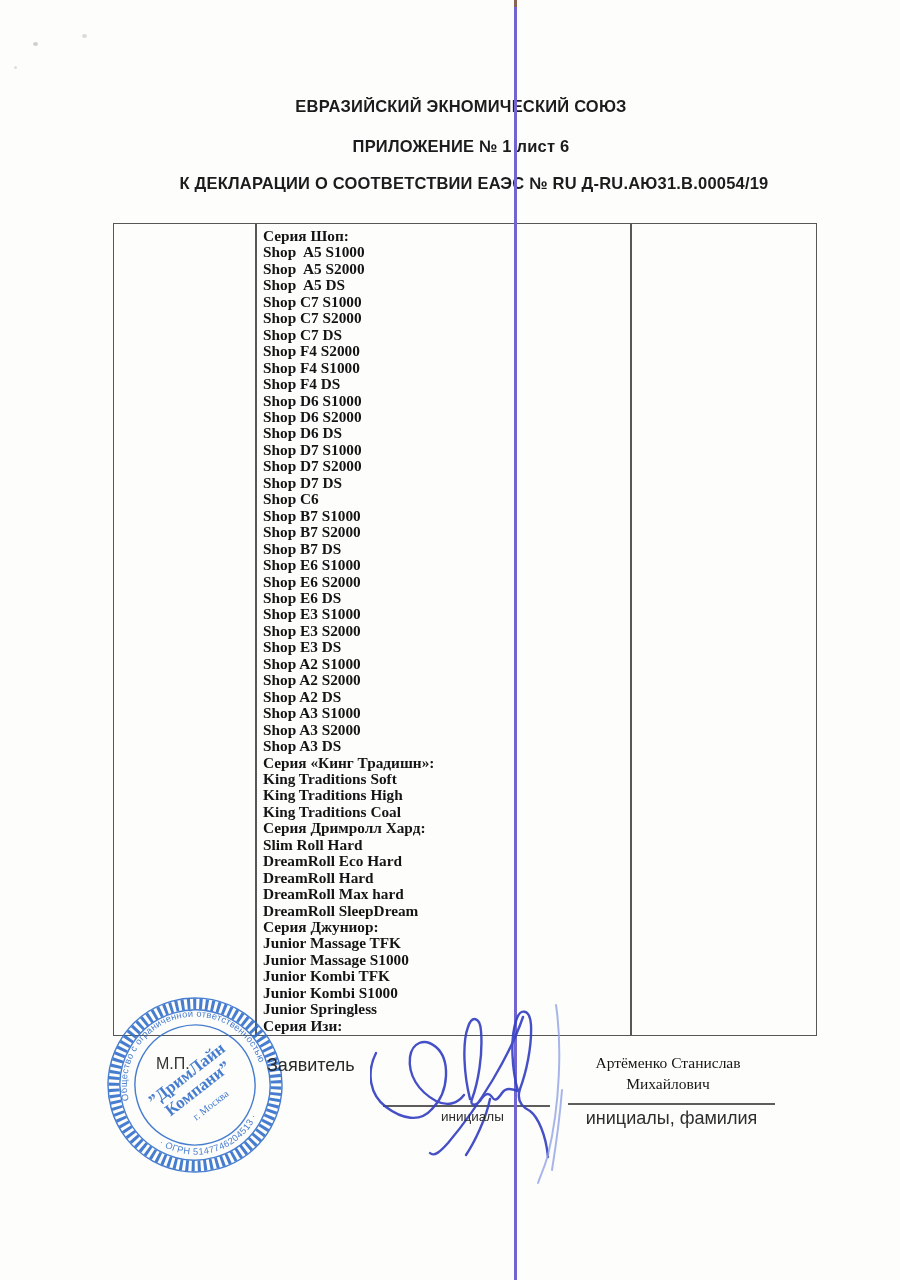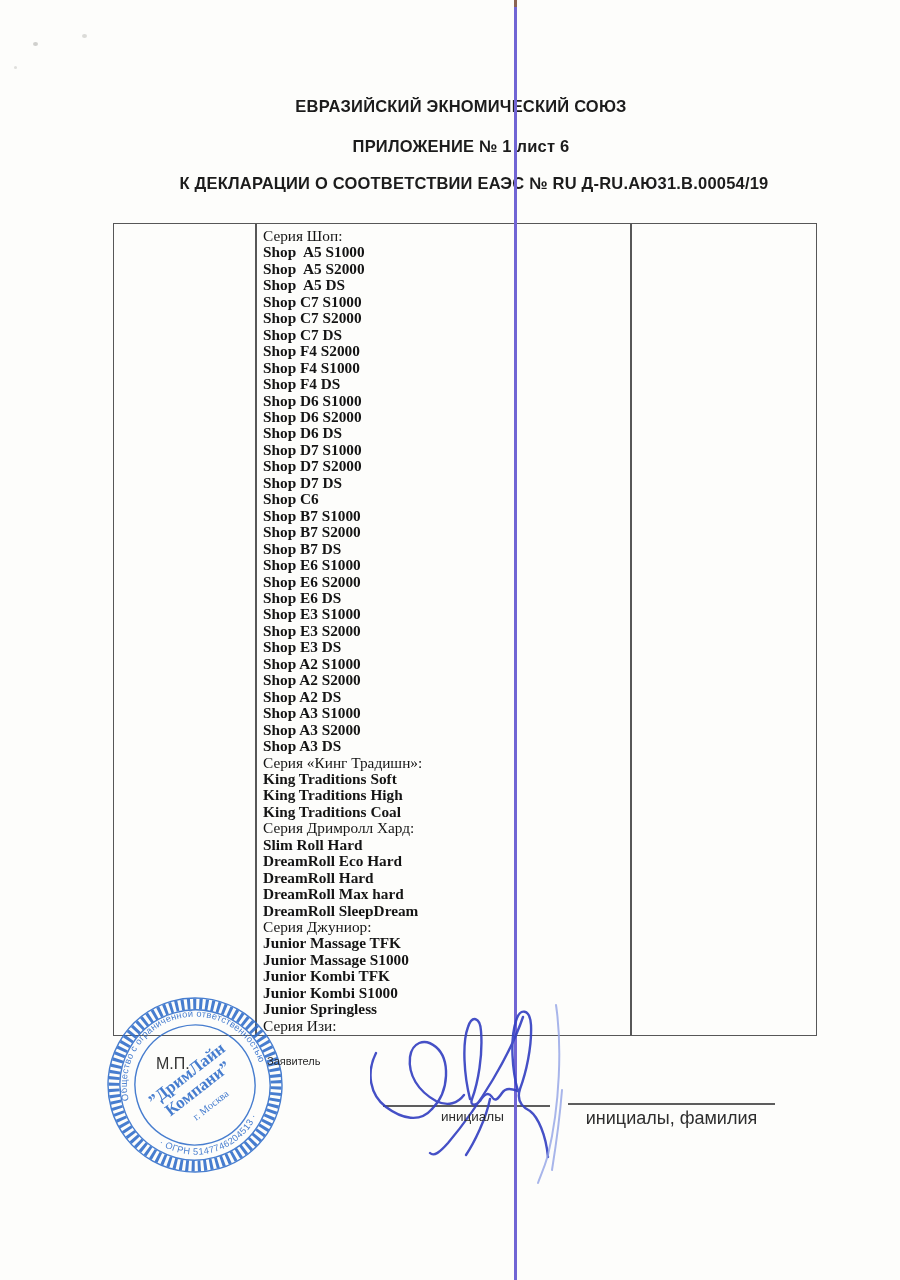--- a/index.html
+++ b/index.html
@@ -20,29 +20,29 @@
   .h3{top:174px;transform:translateX(24px);}
 
   
   .doc-table{position:absolute;left:113px;top:223px;width:704px;height:813px;
              border:1.5px solid #575757;box-sizing:border-box;}
   .v-div{position:absolute;top:0;bottom:0;width:1.5px;background:#575757;}
   .v1{left:141px;} .v2{left:516px;}
   .product-list{position:absolute;left:149px;top:4px;font-family:"Liberation Serif",serif;
                 font-size:15.3px;line-height:16.45px;color:#141414;white-space:pre;}
   .product-list .row{white-space:pre;font-weight:bold;}
-  .product-list .bold{font-weight:normal;}
+  .product-list .bold{font-weight:bold;}
 
   
   .scanline{position:absolute;left:514px;top:0;width:3px;height:1280px;background:#7165d4;z-index:4;}
   .scanline:before{content:"";position:absolute;left:0;top:0;width:3px;height:7px;background:#8a6452;}
 
   
   .mp{position:absolute;left:156px;top:1055px;font-size:16px;color:#343434;z-index:6;}
-  .applicant{position:absolute;left:267px;top:1055px;font-size:11px;color:#2a2a2a;z-index:6;}
+  .applicant{position:absolute;left:267px;top:1055px;font-size:18px;color:#2a2a2a;z-index:6;}
   .sig-line{position:absolute;left:383px;top:1105px;width:167px;height:1.5px;background:#5d5d5d;}
   .sig-caption{position:absolute;left:405px;top:1109px;width:135px;text-align:center;
                font-size:13.5px;color:#2e2e2e;z-index:6;}
   .name-block{position:absolute;left:560px;top:1052px;width:216px;text-align:center;
               font-family:"Liberation Serif",serif;font-size:15.5px;line-height:21px;color:#161616;}
   .name-line{position:absolute;left:568px;top:1103px;width:207px;height:1.5px;background:#5d5d5d;}
   .name-caption{position:absolute;left:568px;top:1108px;width:207px;text-align:center;
                 font-size:18px;color:#2e2e2e;}
 
   .stamp-svg{position:absolute;left:103px;top:993px;width:184px;height:184px;z-index:5;}
@@ -105,16 +105,20 @@
     </g>
     <g fill="none" stroke="#93a4e6" stroke-width="2" stroke-linecap="round" opacity="0.8">
       <path d="M 186,10 C 192,50 190,110 178,160 C 174,174 170,182 168,188"></path>
       <path d="M 192,95 C 190,120 186,150 182,175"></path>
     </g>
   </svg>
 
   <div class="sig-line"></div>
   <div class="sig-caption">инициалы</div>
 
+  <div class="name-block">
+    <div>Артёменко Станислав</div>
+    <div>Михайлович</div>
+  </div>
   <div class="name-line"></div>
   <div class="name-caption">инициалы, фамилия</div>
 
 </div>
 
 </body></html>

